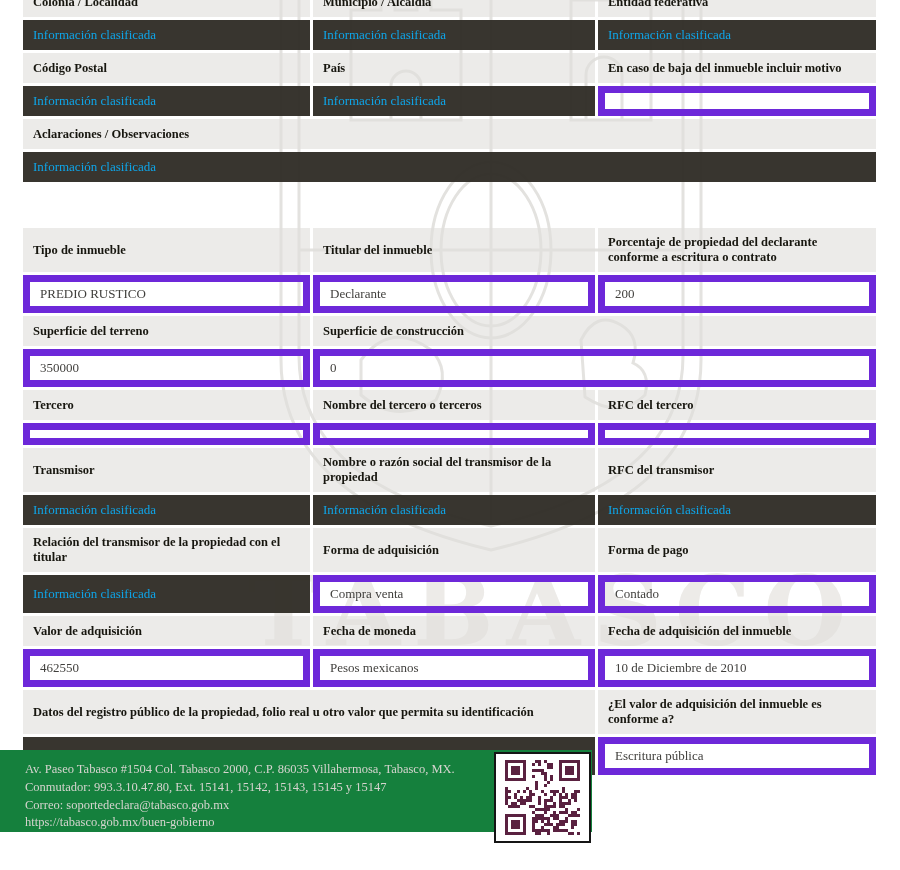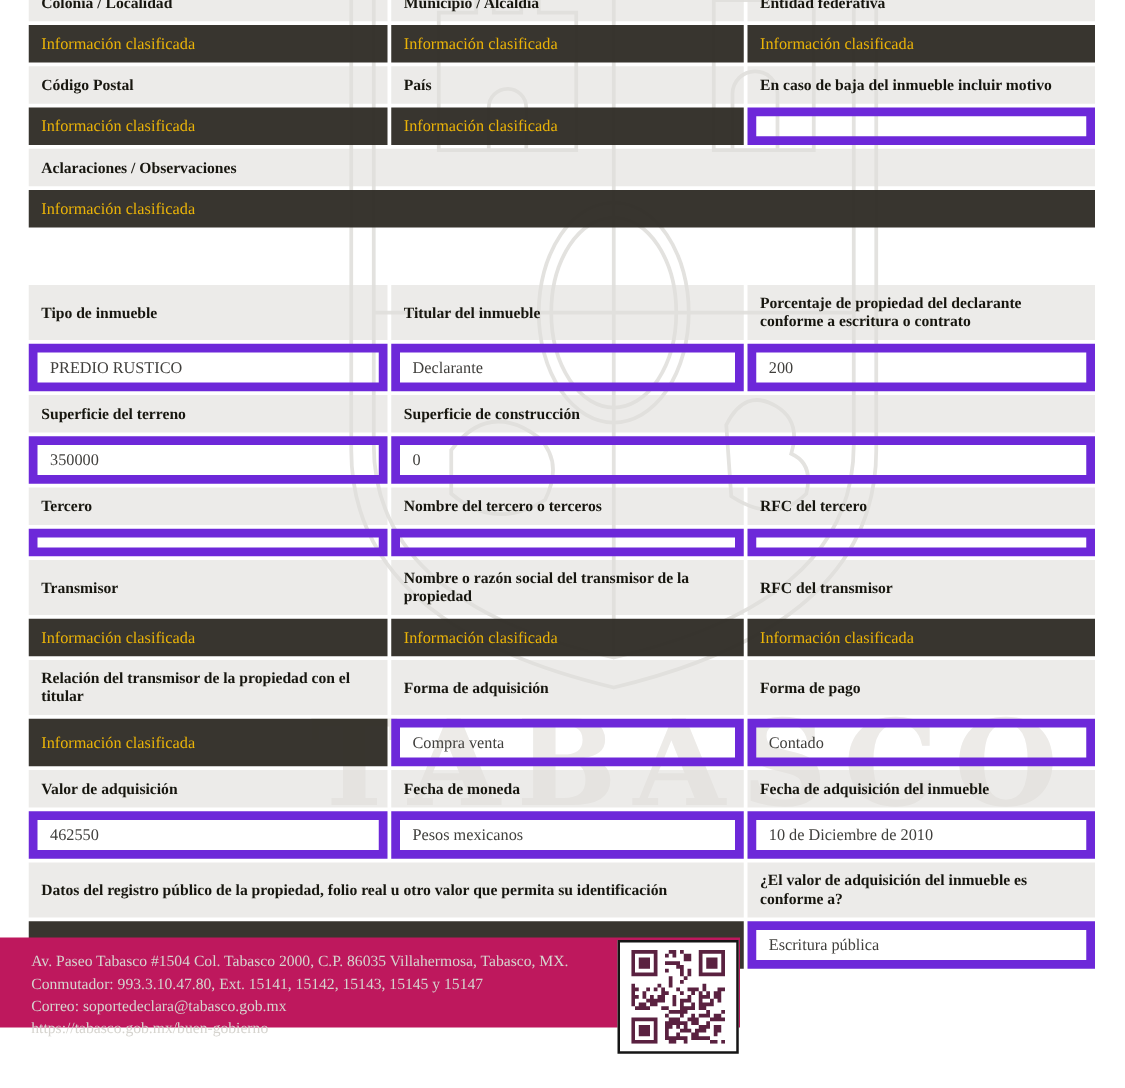--- a/index.html
+++ b/index.html
@@ -22,29 +22,29 @@
   .twrap{position:absolute;z-index:2;}
   .t1wrap{top:-16px;left:20px;}
   .t2wrap{top:225px;left:20px;}
   table{border-collapse:separate;border-spacing:3px;table-layout:fixed;}
   td{
     vertical-align:middle;padding:4px 10px;font-size:13px;color:#403f3c;
     box-sizing:border-box;word-wrap:break-word;
   }
   td.k-header{background:rgba(224,223,219,0.62);font-weight:bold;color:#17160f;font-size:12.5px;}
   td.k-value{background:rgba(255,255,255,0.05);border:7px solid #6d28d9;}
-  td.k-classified{background:rgba(48,45,38,0.96);color:#eab308;}
+  td.k-classified{background:rgba(48,45,38,0.96);color:#0ea5e9;}
   td.nowrap{white-space:nowrap;padding-left:10px;}
   tr.h-s td{height:30px;}
   tr.h-d td{height:44px;}
   tr.h-e td{height:20px;}
   
   .footer{
-    position:absolute;z-index:2;left:0;top:750px;width:592px;height:72px;
-    background:#be185d;
+    position:absolute;z-index:2;left:0;top:750px;width:592px;height:82px;
+    background:#15803d;
   }
   .footer-text{
     position:absolute;left:25px;top:11px;width:460px;
     font-size:12.5px;line-height:1.42;color:#d6d4cf;white-space:nowrap;
   }
   .qr-box{
     position:absolute;left:494px;top:2px;width:97px;height:91px;
     background:#ffffff;border:2px solid #151515;box-sizing:border-box;
     display:flex;align-items:center;justify-content:center;
   }

